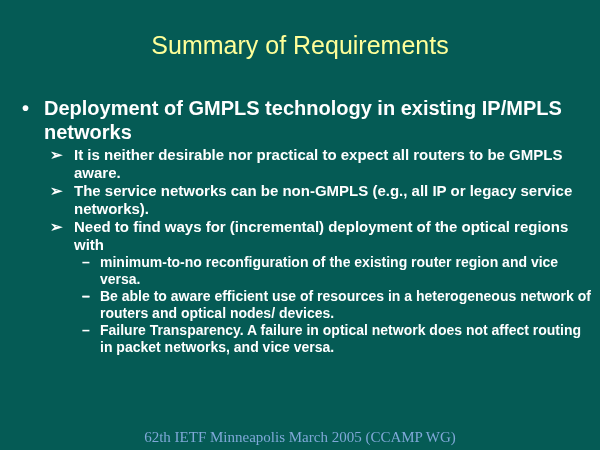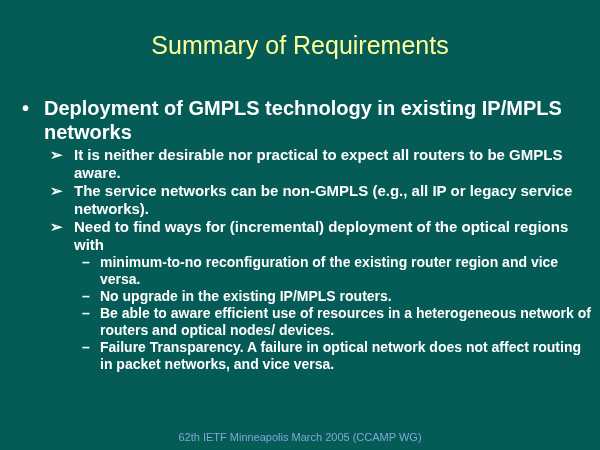--- a/index.html
+++ b/index.html
@@ -106,22 +106,22 @@
   }
 
   
   .footer {
     position: absolute;
     left: 0;
     top: 430px;
     width: 600px;
     text-align: center;
     color: #7fa8d8;
-    font-family: Liberation Sans, sans-serif;
-    font-size: 11px;
+    font-family: Liberation Serif, serif;
+    font-size: 15px;
     line-height: 14px;
     white-space: nowrap;
   }
 </style>
 </head>
 <body>
 
 <div class="slide">
 
   <div class="slide-title">Summary of Requirements</div>
@@ -148,21 +148,20 @@
       <span class="txt">Need to find ways for (incremental) deployment of the optical regions with</span>
     </div>
 
     <div class="l3">
       <span class="marker">–</span>
       <span class="txt">minimum-to-no reconfiguration of the existing router region and vice versa.</span>
     </div>
 
     <div class="l3">
       <span class="marker">–</span>
-      <span class="txt">No upgrade in the existing IP/MPLS routers.</span>
     </div>
 
     <div class="l3">
       <span class="marker">–</span>
       <span class="txt">Be able to aware efficient use of resources in a heterogeneous network of routers and optical nodes/ devices.</span>
     </div>
 
     <div class="l3">
       <span class="marker">–</span>
       <span class="txt">Failure Transparency. A failure in optical network does not affect routing in packet networks, and vice versa.</span>

